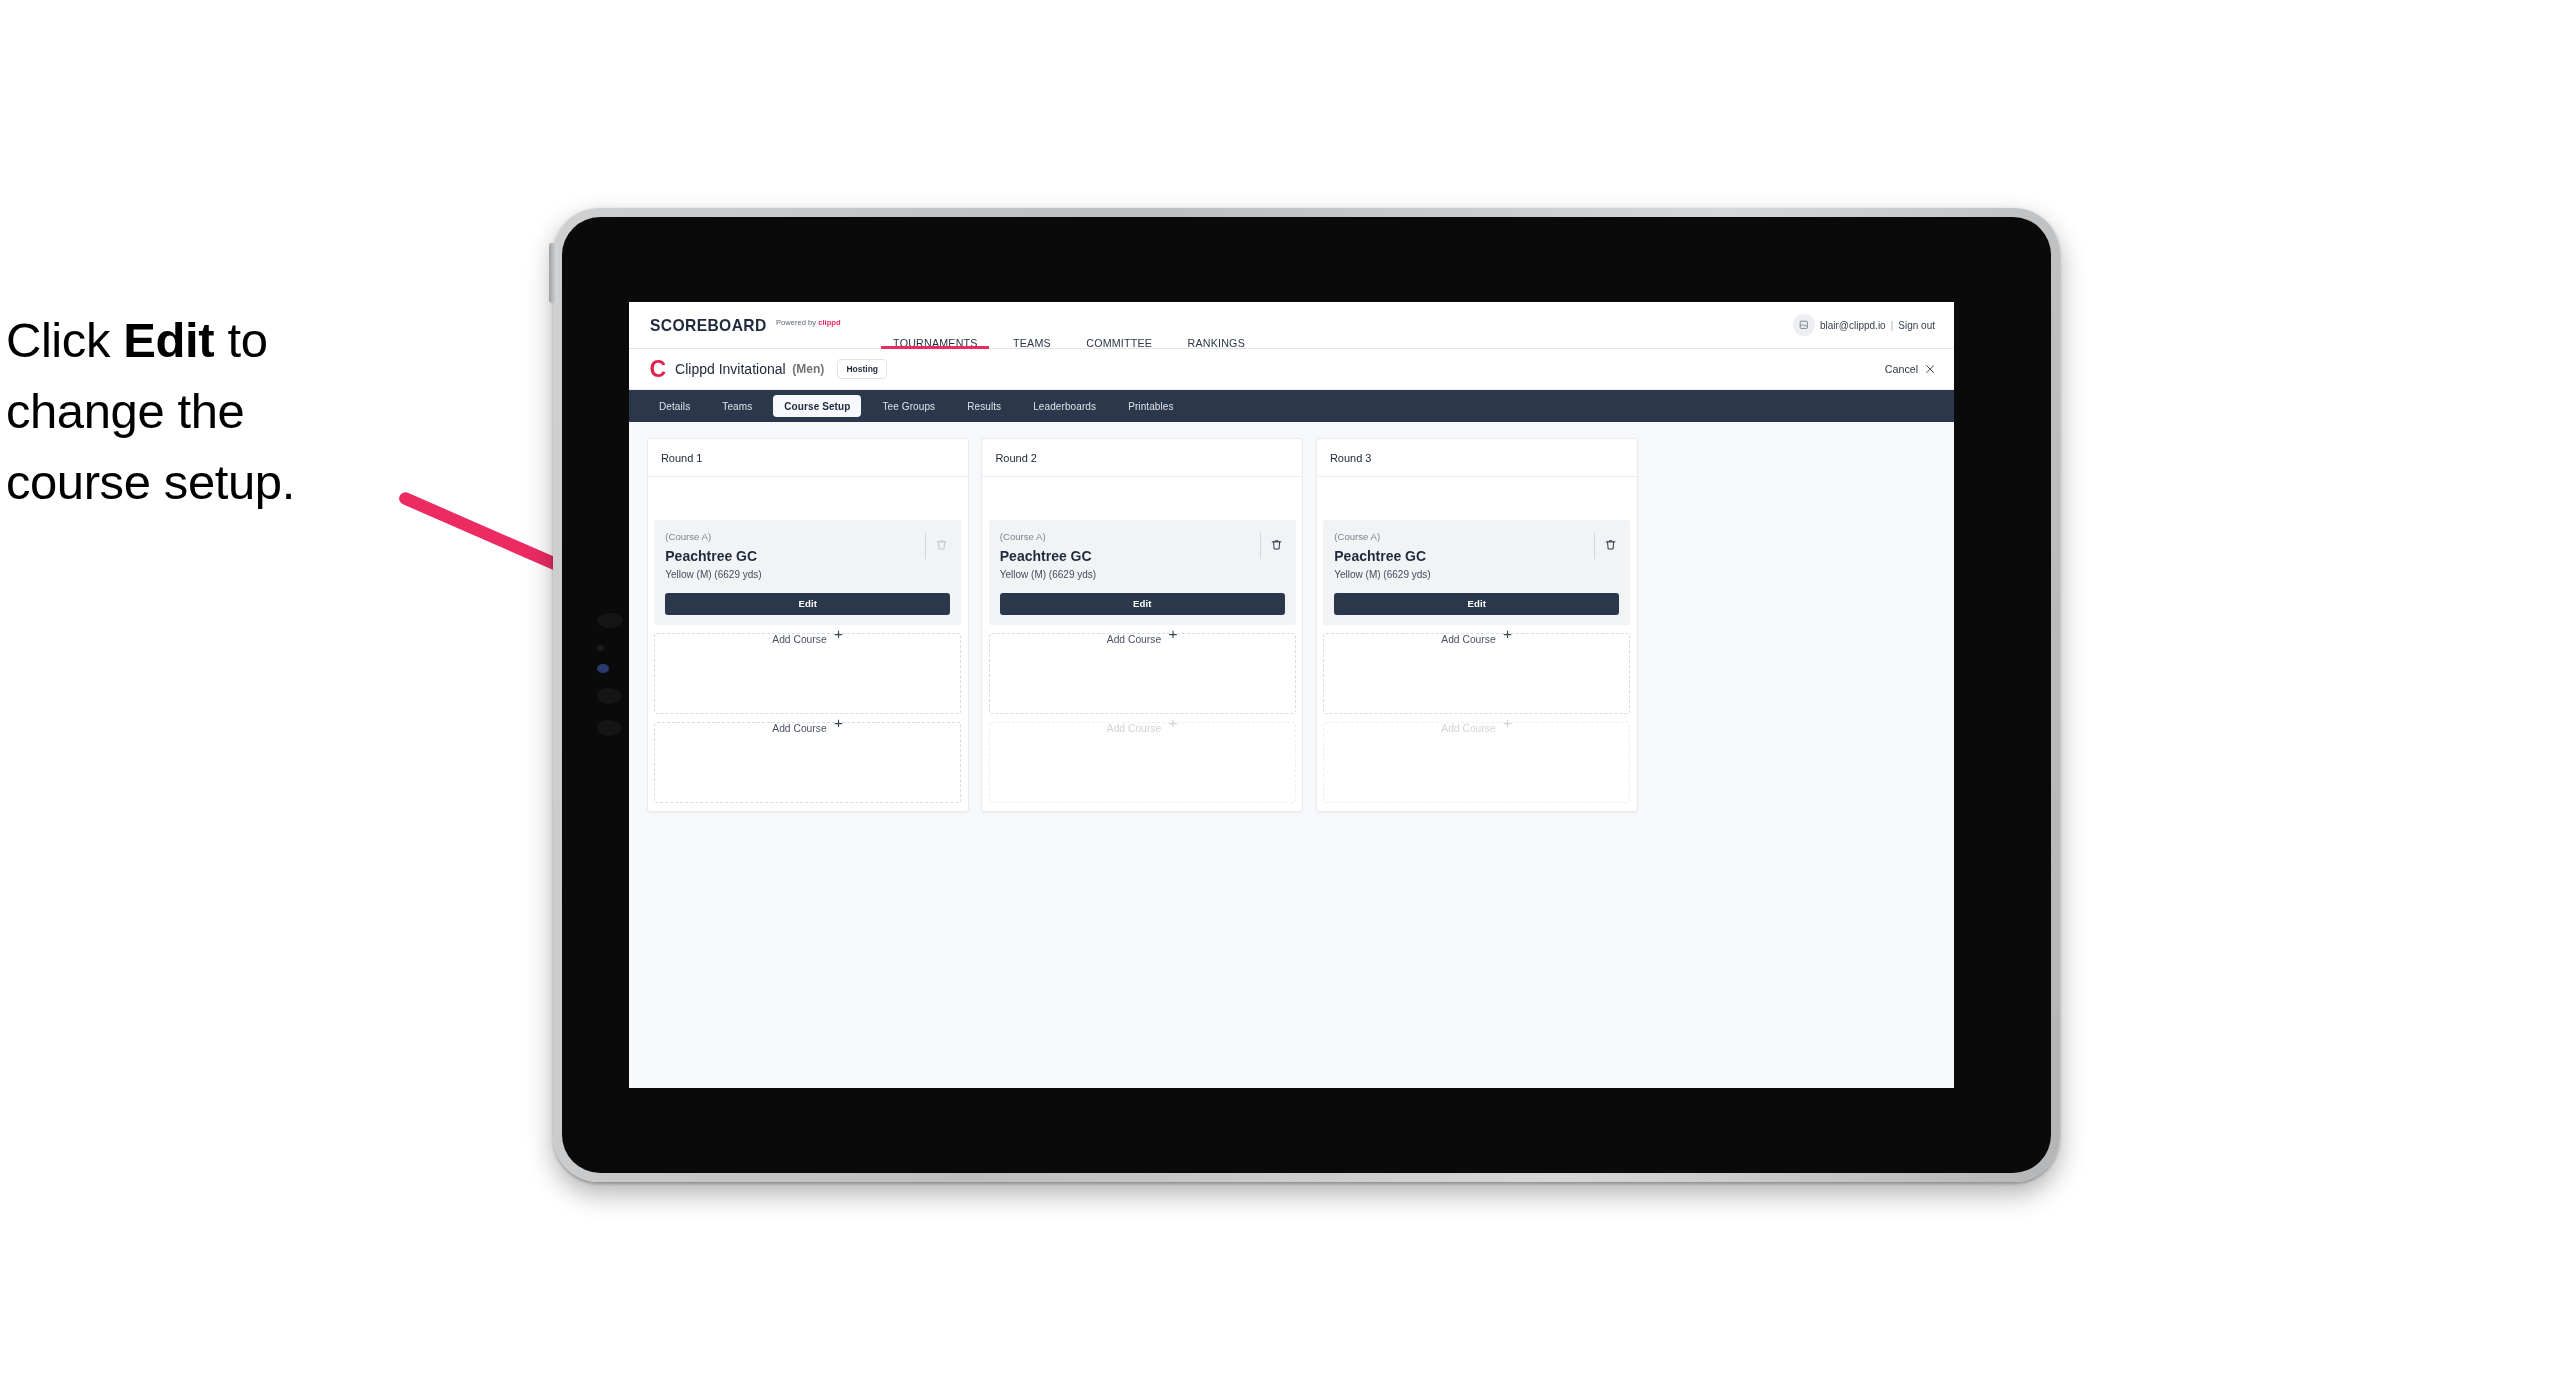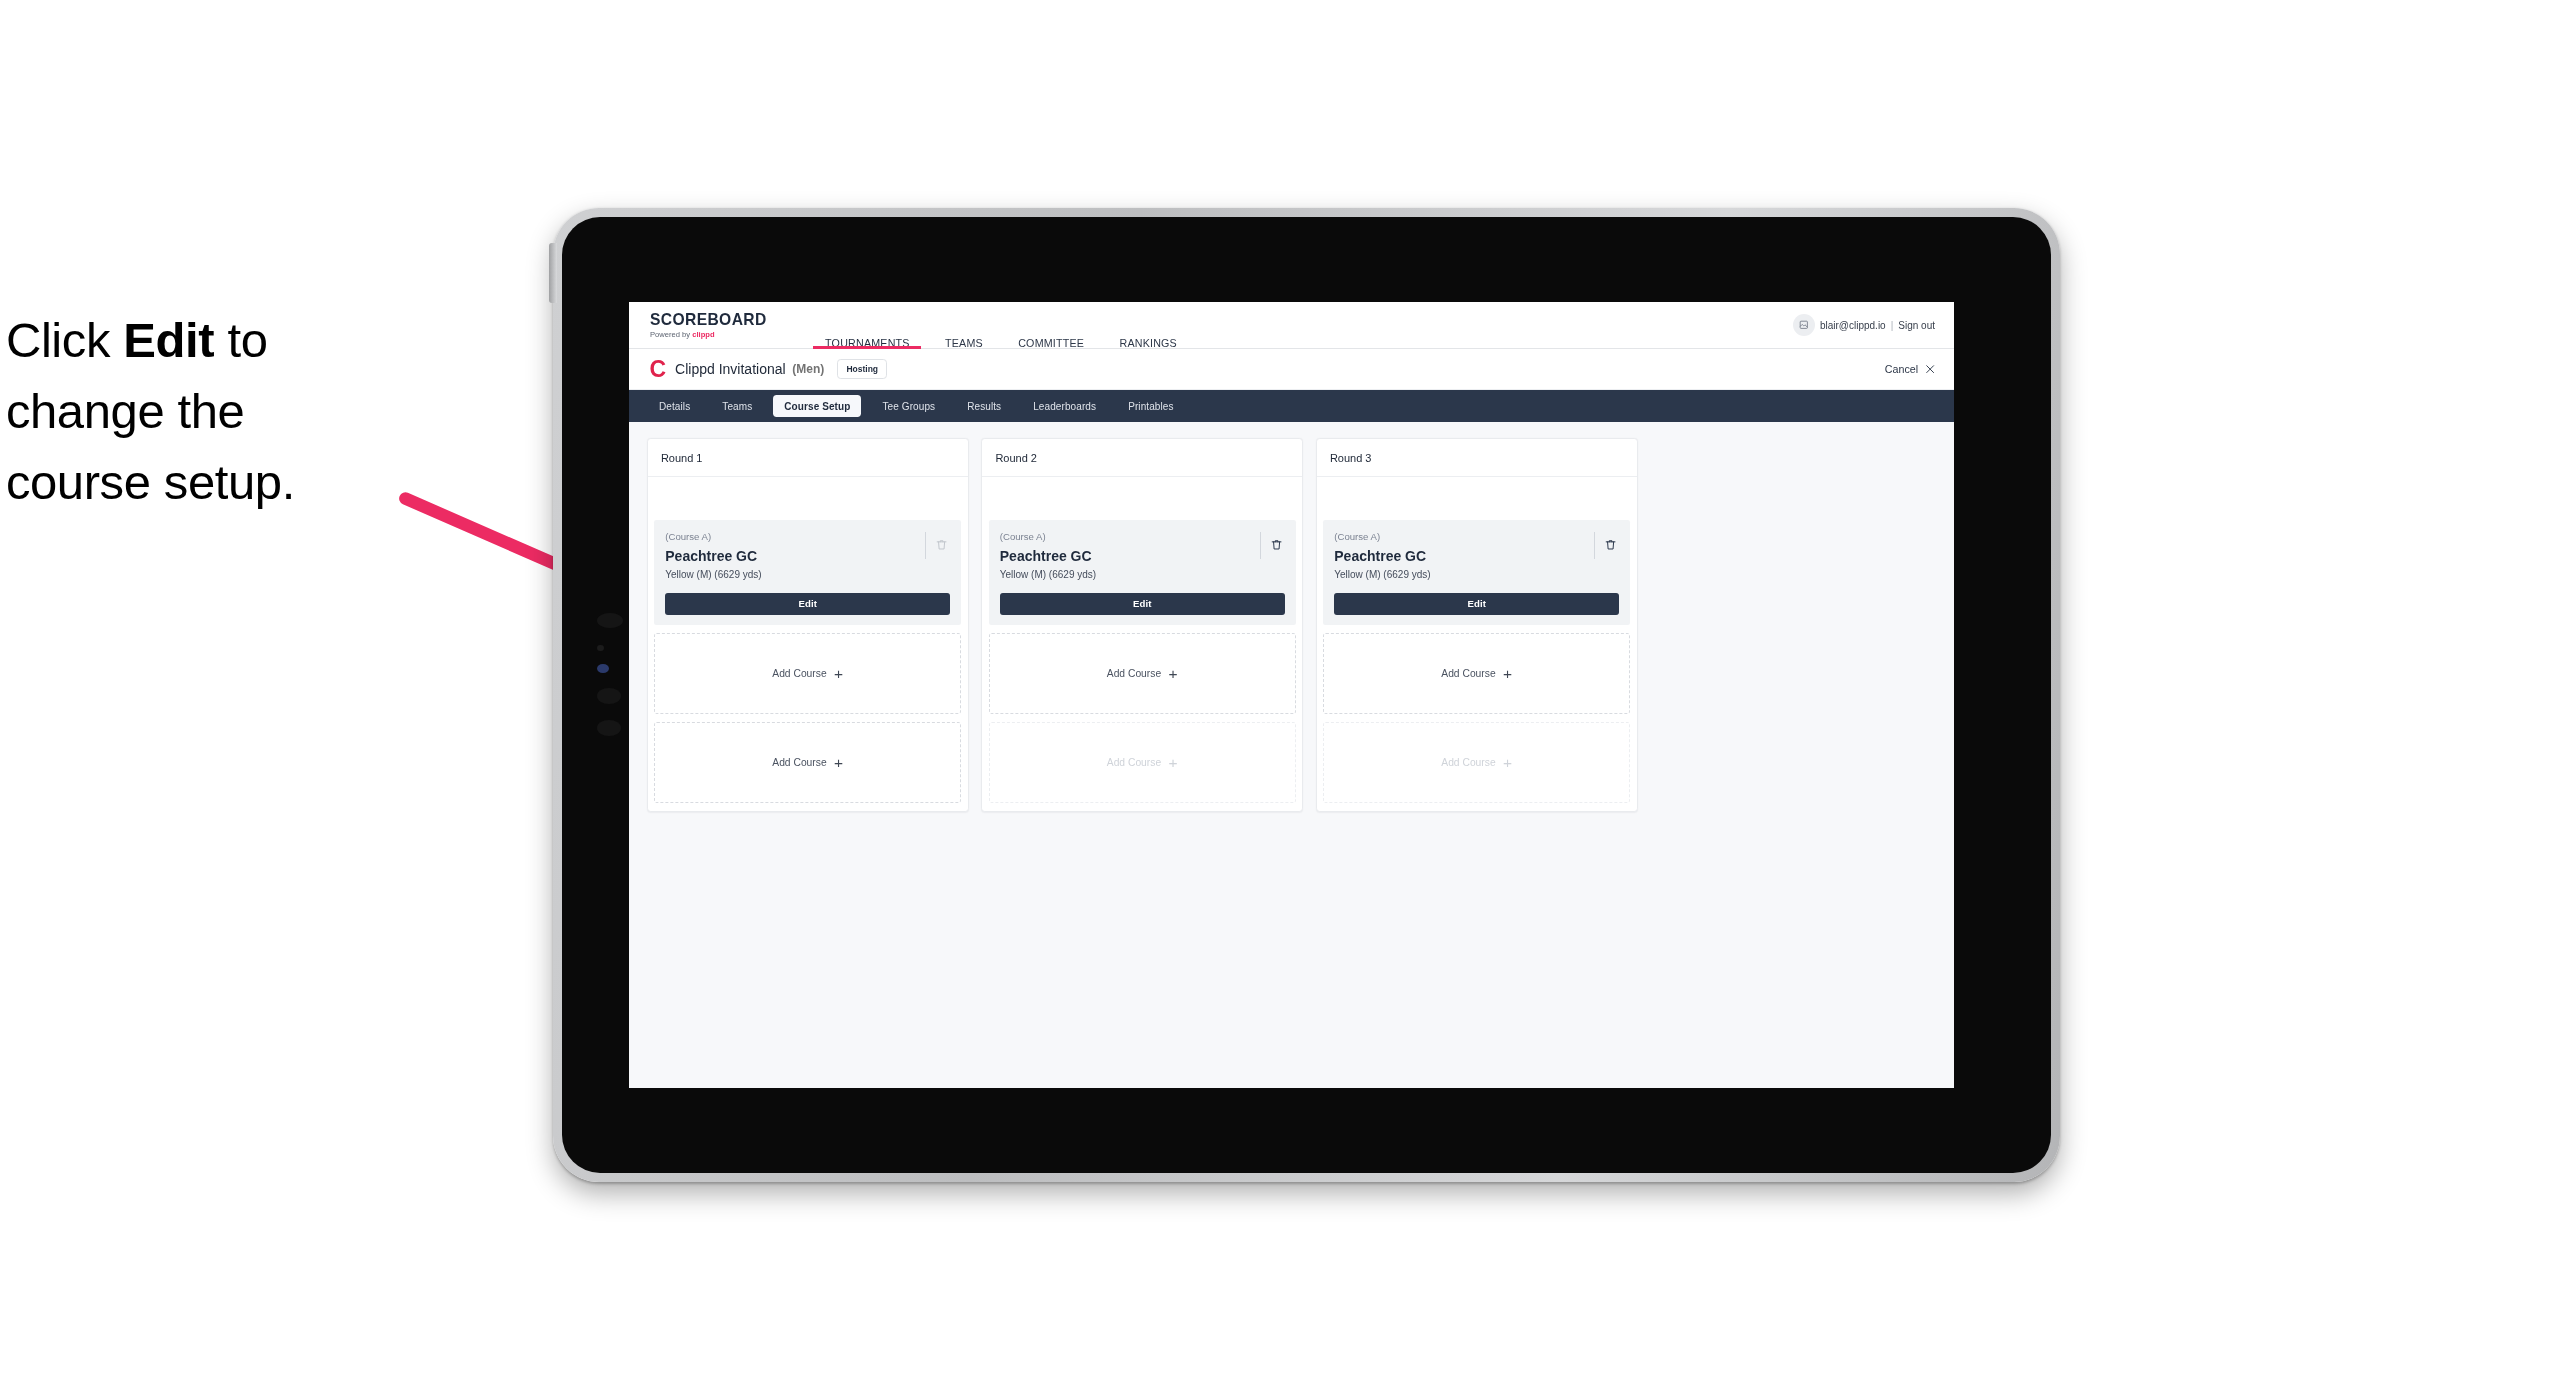--- a/index.html
+++ b/index.html
@@ -62,21 +62,21 @@
     overflow: hidden;
   }
 
   
   .topnav {
     height: 47px; background: #fff;
     border-bottom: 0.7px solid #e3e5e8;
     display: flex; align-items: center;
     padding: 0 19px 0 20.6px;
   }
-  .logo-wrap { display:flex; flex-direction:column; justify-content:center; margin-right: 31px; }
+  .logo-wrap { display:flex; flex-direction:row; justify-content:center; margin-right: 31px; }
   .logo-main {
     font-family: "Liberation Sans Narrow","Liberation Sans",sans-serif;
     font-weight: 700; font-size: 17px; letter-spacing: 0.4px;
     color: #1f2a3c; line-height: 1; transform: scaleX(.92); transform-origin:left;
   }
   .logo-sub { font-size: 8px; color:#5d6471; margin-top:2.9px; line-height:1; transform: scaleX(.95); transform-origin:left;}
   .logo-sub .brand { color:#ec2b63; font-weight:700; }
   .nav-items { display:flex; align-items:flex-end; height:47px; }
   .nav-item {
     display:flex; align-items:center; padding: 0 17.7px;
@@ -159,21 +159,21 @@
   .edit-btn {
     margin-top: 9.6px; width:100%; height:22px;
     background:#2b374b; color:#fff; border:none; border-radius:2.9px;
     font-size:9.6px; font-weight:700; font-family:"Liberation Sans",sans-serif;
     cursor:pointer; letter-spacing:0.1px;
   }
 
   .add-card {
     margin-top: 8px; height: 81px;
     border:0.7px dashed #d8dbe0; border-radius:2.9px; background:#fff;
-    display:flex; align-items:center; justify-content:center; gap:7.4px;
+    display:flex; justify-content:center; gap:7.4px;
     font-size:10.3px; color:#4a5260; cursor:pointer;
   }
   .add-card .plus { font-size:15.5px; line-height:0; color:#3f4754; font-weight:300; }
   .add-card.faded { border-color:#eceef1; color:#cfd3d9; }
   .add-card.faded .plus { color:#cfd3d9; }
 </style>
 </head>
 <body>
 
 <div id="stage">

